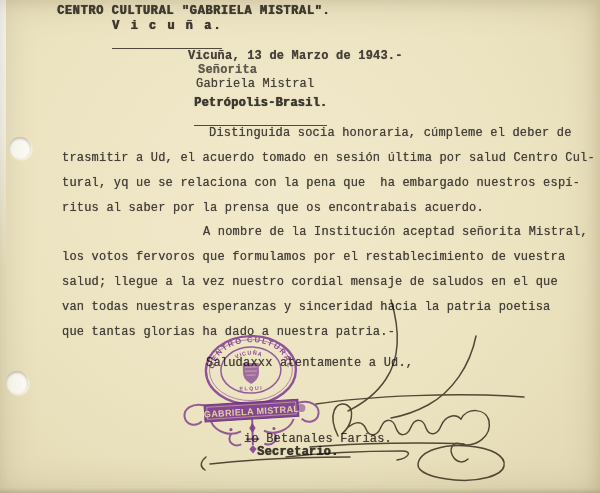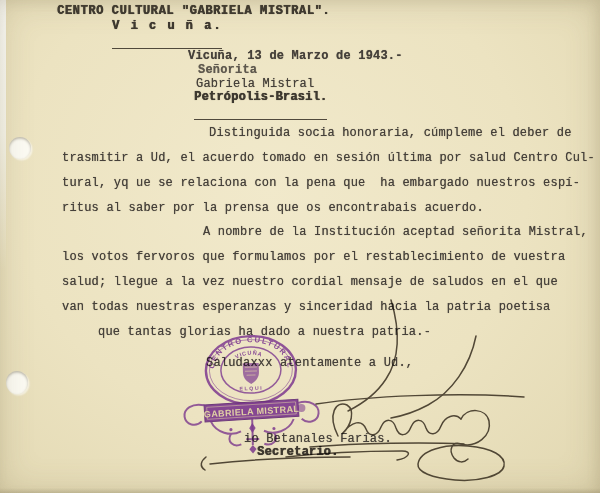--- a/index.html
+++ b/index.html
@@ -35,32 +35,32 @@
 <body>
 
 <div class="page">
 
   <div class="tw smudge bold" style="left:57px;top:5px;letter-spacing:.6px;">CENTRO CULTURAL "GABRIELA MISTRAL".</div>
   <div class="tw smudge bold ul" style="left:112px;top:20px;letter-spacing:2px;">V i c u ñ a.</div>
 
   <div class="tw" style="left:188px;top:50px;font-weight:bold;">Vicuña, 13 de Marzo de 1943.-</div>
   <div class="tw faded" style="left:198px;top:64px;font-weight:bold;">Señorita</div>
   <div class="tw" style="left:196px;top:78px;">Gabriela Mistral</div>
-  <div class="tw smudge bold ul" style="left:194px;top:91px;">Petrópolis-Brasil.</div>
+  <div class="tw smudge bold ul" style="left:194px;top:97px;">Petrópolis-Brasil.</div>
 
   <div class="tw" style="left:209px;top:127px;">Distinguida socia honoraria, cúmpleme el deber de</div>
   <div class="tw" style="left:62px;top:152px;">trasmitir a Ud, el acuerdo tomado en sesión última por salud Centro Cul-</div>
   <div class="tw" style="left:62px;top:177px;">tural, yq ue se relaciona con la pena que  ha embargado nuestros espí-</div>
   <div class="tw" style="left:62px;top:202px;">ritus al saber por la prensa que os encontrabais acuerdo.</div>
 
   <div class="tw" style="left:203px;top:226px;">A nombre de la Institución aceptad señorita Mistral,</div>
   <div class="tw" style="left:62px;top:251px;">los votos fervoros que formulamos por el restablecimiento de vuestra</div>
   <div class="tw" style="left:62px;top:276px;">salud; llegue a la vez nuestro cordial mensaje de saludos en el que</div>
   <div class="tw" style="left:62px;top:301px;">van todas nuestras esperanzas y sinceridad hacia la patria poetisa</div>
-  <div class="tw" style="left:62px;top:326px;margin-left:36px;">que tantas glorias ha dado a nuestra patria.-</div>
+  <div class="tw" style="left:62px;top:326px;">que tantas glorias ha dado a nuestra patria.-</div>
 
   <div class="tw" style="left:206px;top:357px;">Saludaxxx atentamente a Ud.,</div>
 
   <div class="tw" style="left:244px;top:433px;">io Betanales Farías.</div>
   <div class="tw smudge bold" style="left:257px;top:446px;">Secretario.</div>
 
   <div class="stamp-wrap">
     <svg width="170" height="140" viewBox="0 0 170 140">
       <defs>
         <path id="arcTop" d="M 44.5,47 A 37,28 0 0 1 118.5,47" fill="none"></path>

